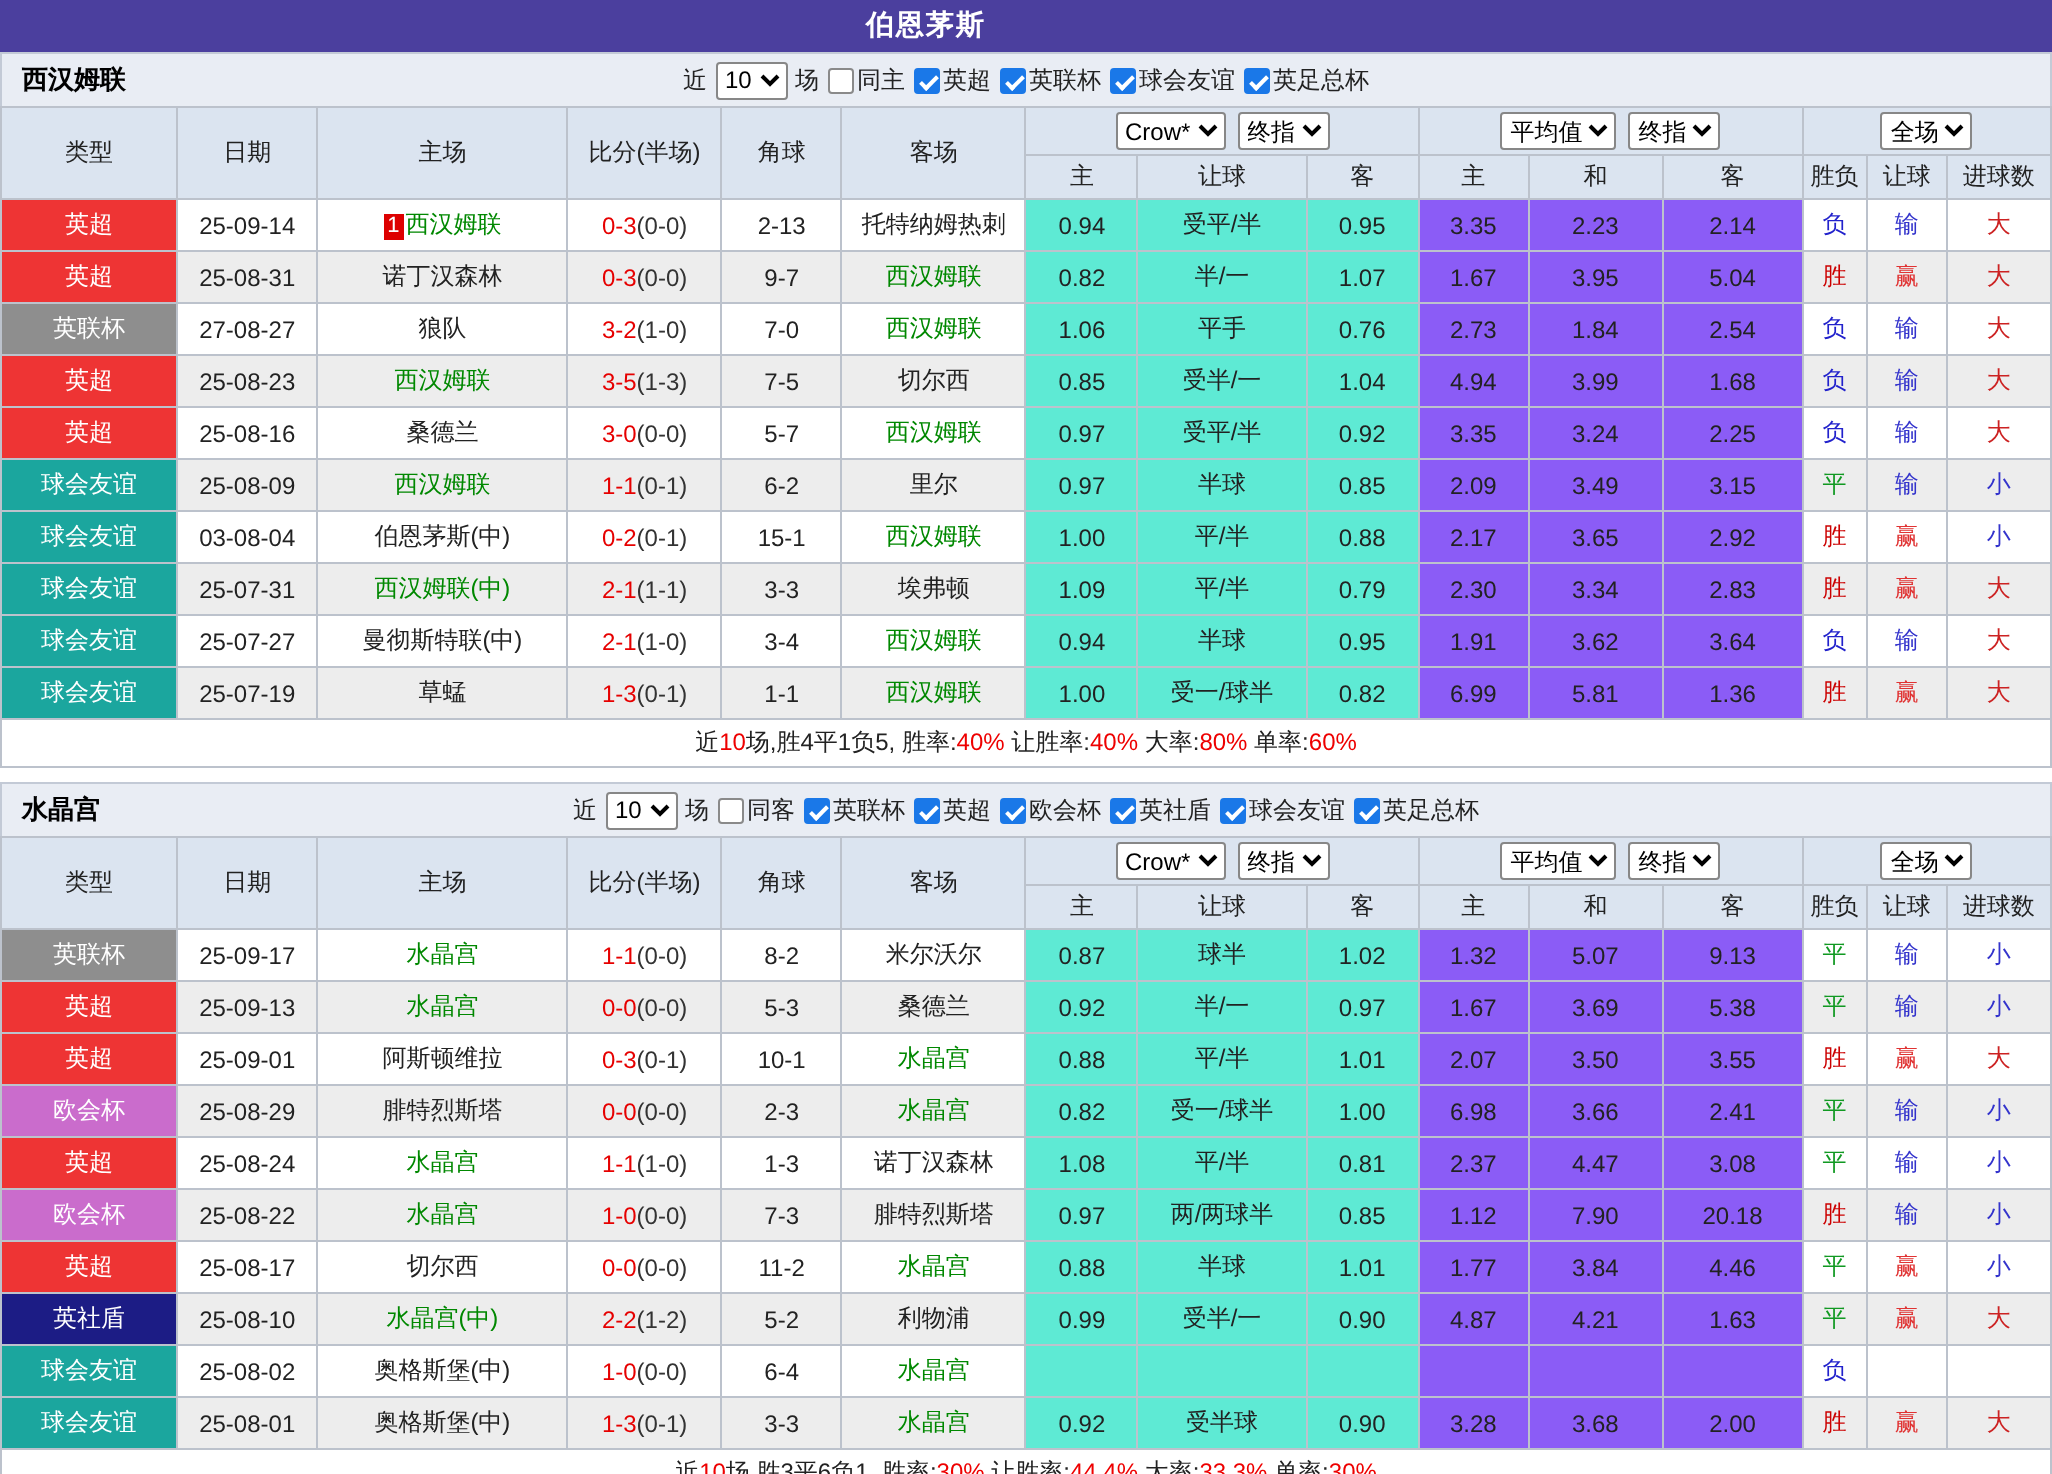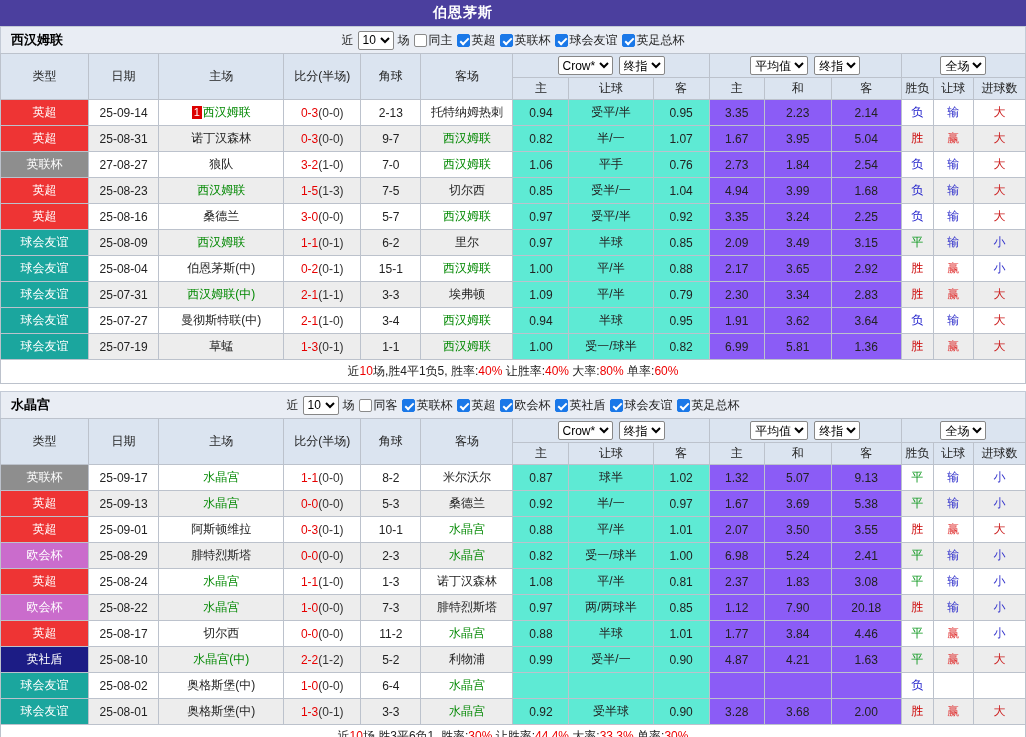--- a/index.html
+++ b/index.html
@@ -178,21 +178,21 @@
             <td class="blue">1.84</td>
             <td class="blue">2.54</td>
             <td class="res" style="color: rgb(34, 34, 204);">负</td>
             <td class="res" style="color: rgb(51, 51, 204);">输</td>
             <td class="res" style="color: rgb(204, 34, 34);">大</td>
           </tr>
           <tr class="even">
             <td class="type" style="background: rgb(238, 52, 52);">英超</td>
             <td>25-08-23</td>
             <td class="green"><span>西汉姆联</span></td>
-            <td><span class="s">1-5</span><span class="h">(1-3)</span></td>
+            <td><span class="s">3-5</span><span class="h">(1-3)</span></td>
             <td>7-5</td>
             <td><span>切尔西</span></td>
             <td class="cream">0.85</td>
             <td class="cream">受半/一</td>
             <td class="cream">1.04</td>
             <td class="blue">4.94</td>
             <td class="blue">3.99</td>
             <td class="blue">1.68</td>
             <td class="res" style="color: rgb(34, 34, 204);">负</td>
             <td class="res" style="color: rgb(51, 51, 204);">输</td>
@@ -227,21 +227,21 @@
             <td class="cream">0.85</td>
             <td class="blue">2.09</td>
             <td class="blue">3.49</td>
             <td class="blue">3.15</td>
             <td class="res" style="color: rgb(17, 153, 34);">平</td>
             <td class="res" style="color: rgb(51, 51, 204);">输</td>
             <td class="res" style="color: rgb(51, 51, 204);">小</td>
           </tr>
           <tr>
             <td class="type" style="background: rgb(27, 166, 158);">球会友谊</td>
-            <td>25-08-04</td>
+            <td>03-08-04</td>
             <td><span>伯恩茅斯(中)</span></td>
             <td><span class="s">0-2</span><span class="h">(0-1)</span></td>
             <td>15-1</td>
             <td class="green"><span>西汉姆联</span></td>
             <td class="cream">1.00</td>
             <td class="cream">平/半</td>
             <td class="cream">0.88</td>
             <td class="blue">2.17</td>
             <td class="blue">3.65</td>
             <td class="blue">2.92</td>
@@ -444,38 +444,38 @@
             <td class="type" style="background: rgb(202, 108, 204);">欧会杯</td>
             <td>25-08-29</td>
             <td><span>腓特烈斯塔</span></td>
             <td><span class="s">0-0</span><span class="h">(0-0)</span></td>
             <td>2-3</td>
             <td class="green"><span>水晶宫</span></td>
             <td class="cream">0.82</td>
             <td class="cream">受一/球半</td>
             <td class="cream">1.00</td>
             <td class="blue">6.98</td>
-            <td class="blue">5.24</td>
+            <td class="blue">3.66</td>
             <td class="blue">2.41</td>
             <td class="res" style="color: rgb(17, 153, 34);">平</td>
             <td class="res" style="color: rgb(51, 51, 204);">输</td>
             <td class="res" style="color: rgb(51, 51, 204);">小</td>
           </tr>
           <tr>
             <td class="type" style="background: rgb(238, 52, 52);">英超</td>
             <td>25-08-24</td>
             <td class="green"><span>水晶宫</span></td>
             <td><span class="s">1-1</span><span class="h">(1-0)</span></td>
             <td>1-3</td>
             <td><span>诺丁汉森林</span></td>
             <td class="cream">1.08</td>
             <td class="cream">平/半</td>
             <td class="cream">0.81</td>
             <td class="blue">2.37</td>
-            <td class="blue">1.83</td>
+            <td class="blue">4.47</td>
             <td class="blue">3.08</td>
             <td class="res" style="color: rgb(17, 153, 34);">平</td>
             <td class="res" style="color: rgb(51, 51, 204);">输</td>
             <td class="res" style="color: rgb(51, 51, 204);">小</td>
           </tr>
           <tr class="even">
             <td class="type" style="background: rgb(202, 108, 204);">欧会杯</td>
             <td>25-08-22</td>
             <td class="green"><span>水晶宫</span></td>
             <td><span class="s">1-0</span><span class="h">(0-0)</span></td>

